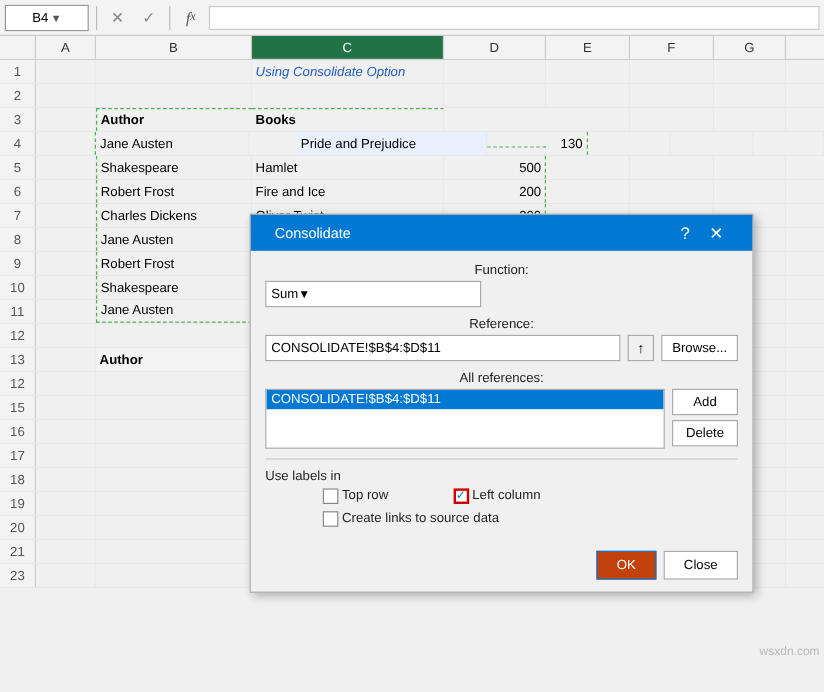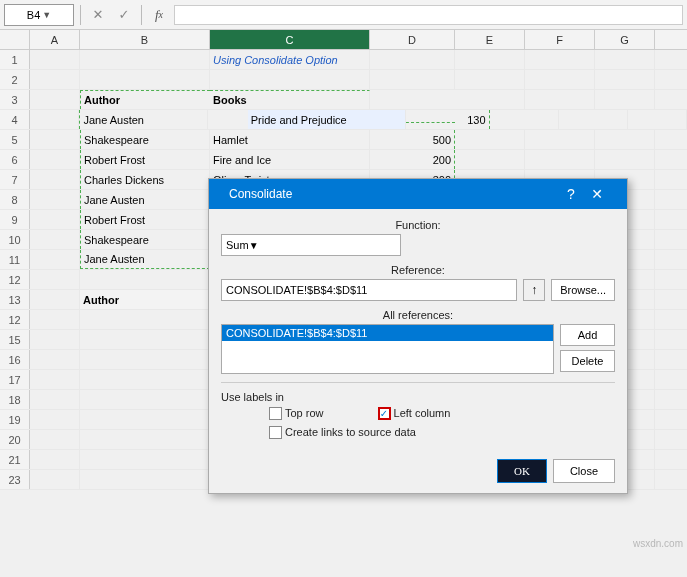--- a/index.html
+++ b/index.html
@@ -294,24 +294,23 @@
       background: white;
       height: 24px;
       padding: 0 16px;
       font-size: 11px;
       cursor: pointer;
       display: flex;
       align-items: center;
       justify-content: center;
     }
     .footer-btn.primary {
-      background: #0f172a;
+      background: #c2410c;
       color: white;
       border-color: #0078d4;
-      font-family: Liberation Serif, serif;
     }
 
     
     .watermark {
       position: absolute;
       bottom: 4px;
       right: 4px;
       font-size: 10px;
       color: #aaa;
       opacity: 0.8;

